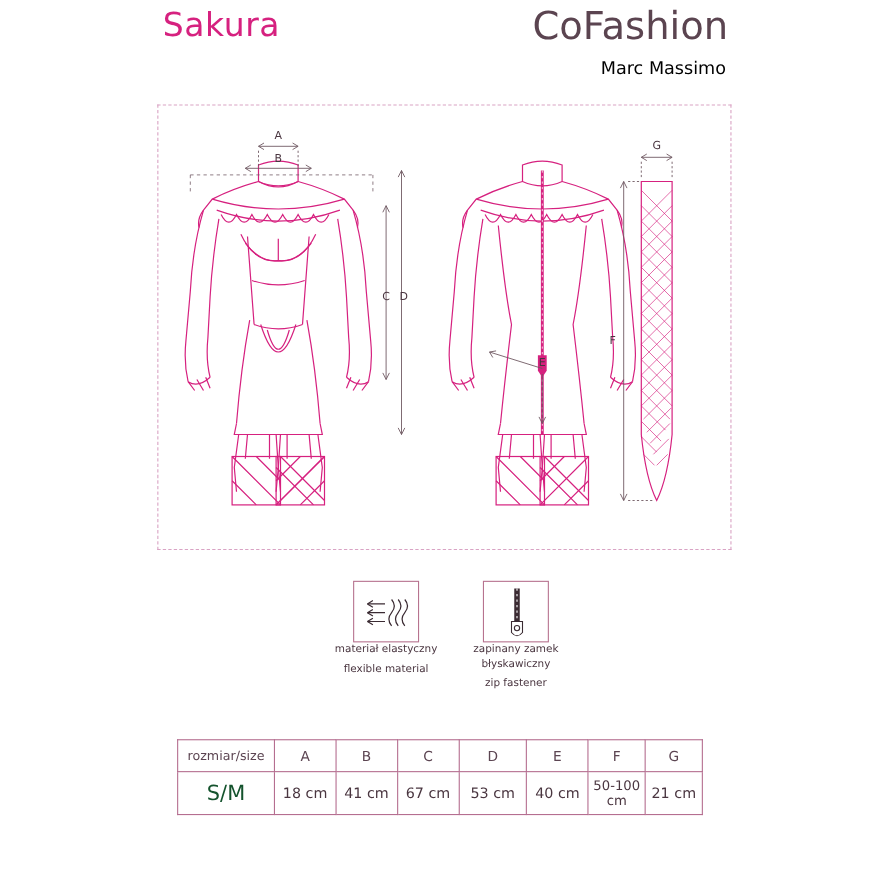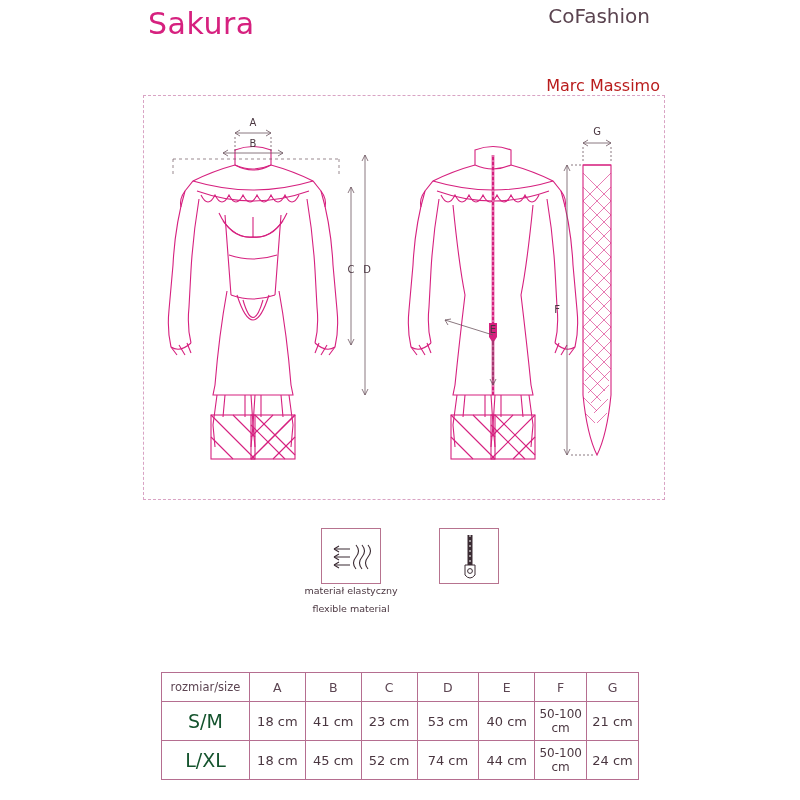--- a/index.html
+++ b/index.html
@@ -27,33 +27,33 @@
     left: 148px;
     top: 6px;
     font-size: 30px;
     color: #d6217f;
     font-family: "DejaVu Sans", sans-serif;
     font-weight: 400;
     letter-spacing: 0.5px;
   }
   .company-title {
     position: absolute;
-    right: 150px;
+    right: 138px;
     top: 4px;
-    font-size: 20px;
+    font-size: 35px;
     color: #5b4450;
     font-family: "DejaVu Sans", sans-serif;
     font-weight: 400;
   }
   .designer {
     position: absolute;
     right: 140px;
-    top: 76px;
+    top: 52px;
     font-size: 16px;
-    color: #b91c1c;
+    color: #000000;
     font-family: "DejaVu Sans", sans-serif;
   }
 
   
   .illus-frame {
     position: absolute;
     left: 143px;
     top: 95px;
     width: 522px;
     height: 405px;
@@ -332,20 +332,24 @@
     <div class="legend-item zip">
       <div class="legend-box">
         <svg viewBox="0 0 60 56" width="60" height="56">
           <g fill="none" stroke="#3b2b33" stroke-width="1">
             <line x1="30" y1="6" x2="30" y2="36" stroke-width="5"></line>
             <line x1="30" y1="6" x2="30" y2="36" stroke="#ffffff" stroke-width="1" stroke-dasharray="2,3"></line>
             <path d="M25,36 L35,36 L35,46 Q30,52 25,46 Z" fill="#ffffff"></path>
             <circle cx="30" cy="42" r="2.4"></circle>
           </g>
         </svg>
+      </div>
+      <div class="legend-cap">
+        <span>zapinany zamek błyskawiczny</span>
+        <span class="en">zip fastener</span>
       </div>
     </div>
 
   </div>
 
   <table class="size-table">
     <colgroup>
       <col class="c0">
         <col class="c1">
         <col class="c2">
@@ -365,32 +369,22 @@
         <th>E</th>
         <th>F</th>
         <th>G</th>
       </tr>
     </thead>
     <tbody>
       <tr>
         <td class="rowlabel">S/M</td>
         <td>18 cm</td>
         <td>41 cm</td>
-        <td>23 cm</td>
+        <td>67 cm</td>
         <td>53 cm</td>
         <td>40 cm</td>
         <td class="small">50-100 cm</td>
         <td>21 cm</td>
       </tr>
-      <tr>
-        <td class="rowlabel">L/XL</td>
-        <td>18 cm</td>
-        <td>45 cm</td>
-        <td>52 cm</td>
-        <td>74 cm</td>
-        <td>44 cm</td>
-        <td class="small">50-100 cm</td>
-        <td>24 cm</td>
-      </tr>
     </tbody>
   </table>
 
 </div>
 
 </body></html>

